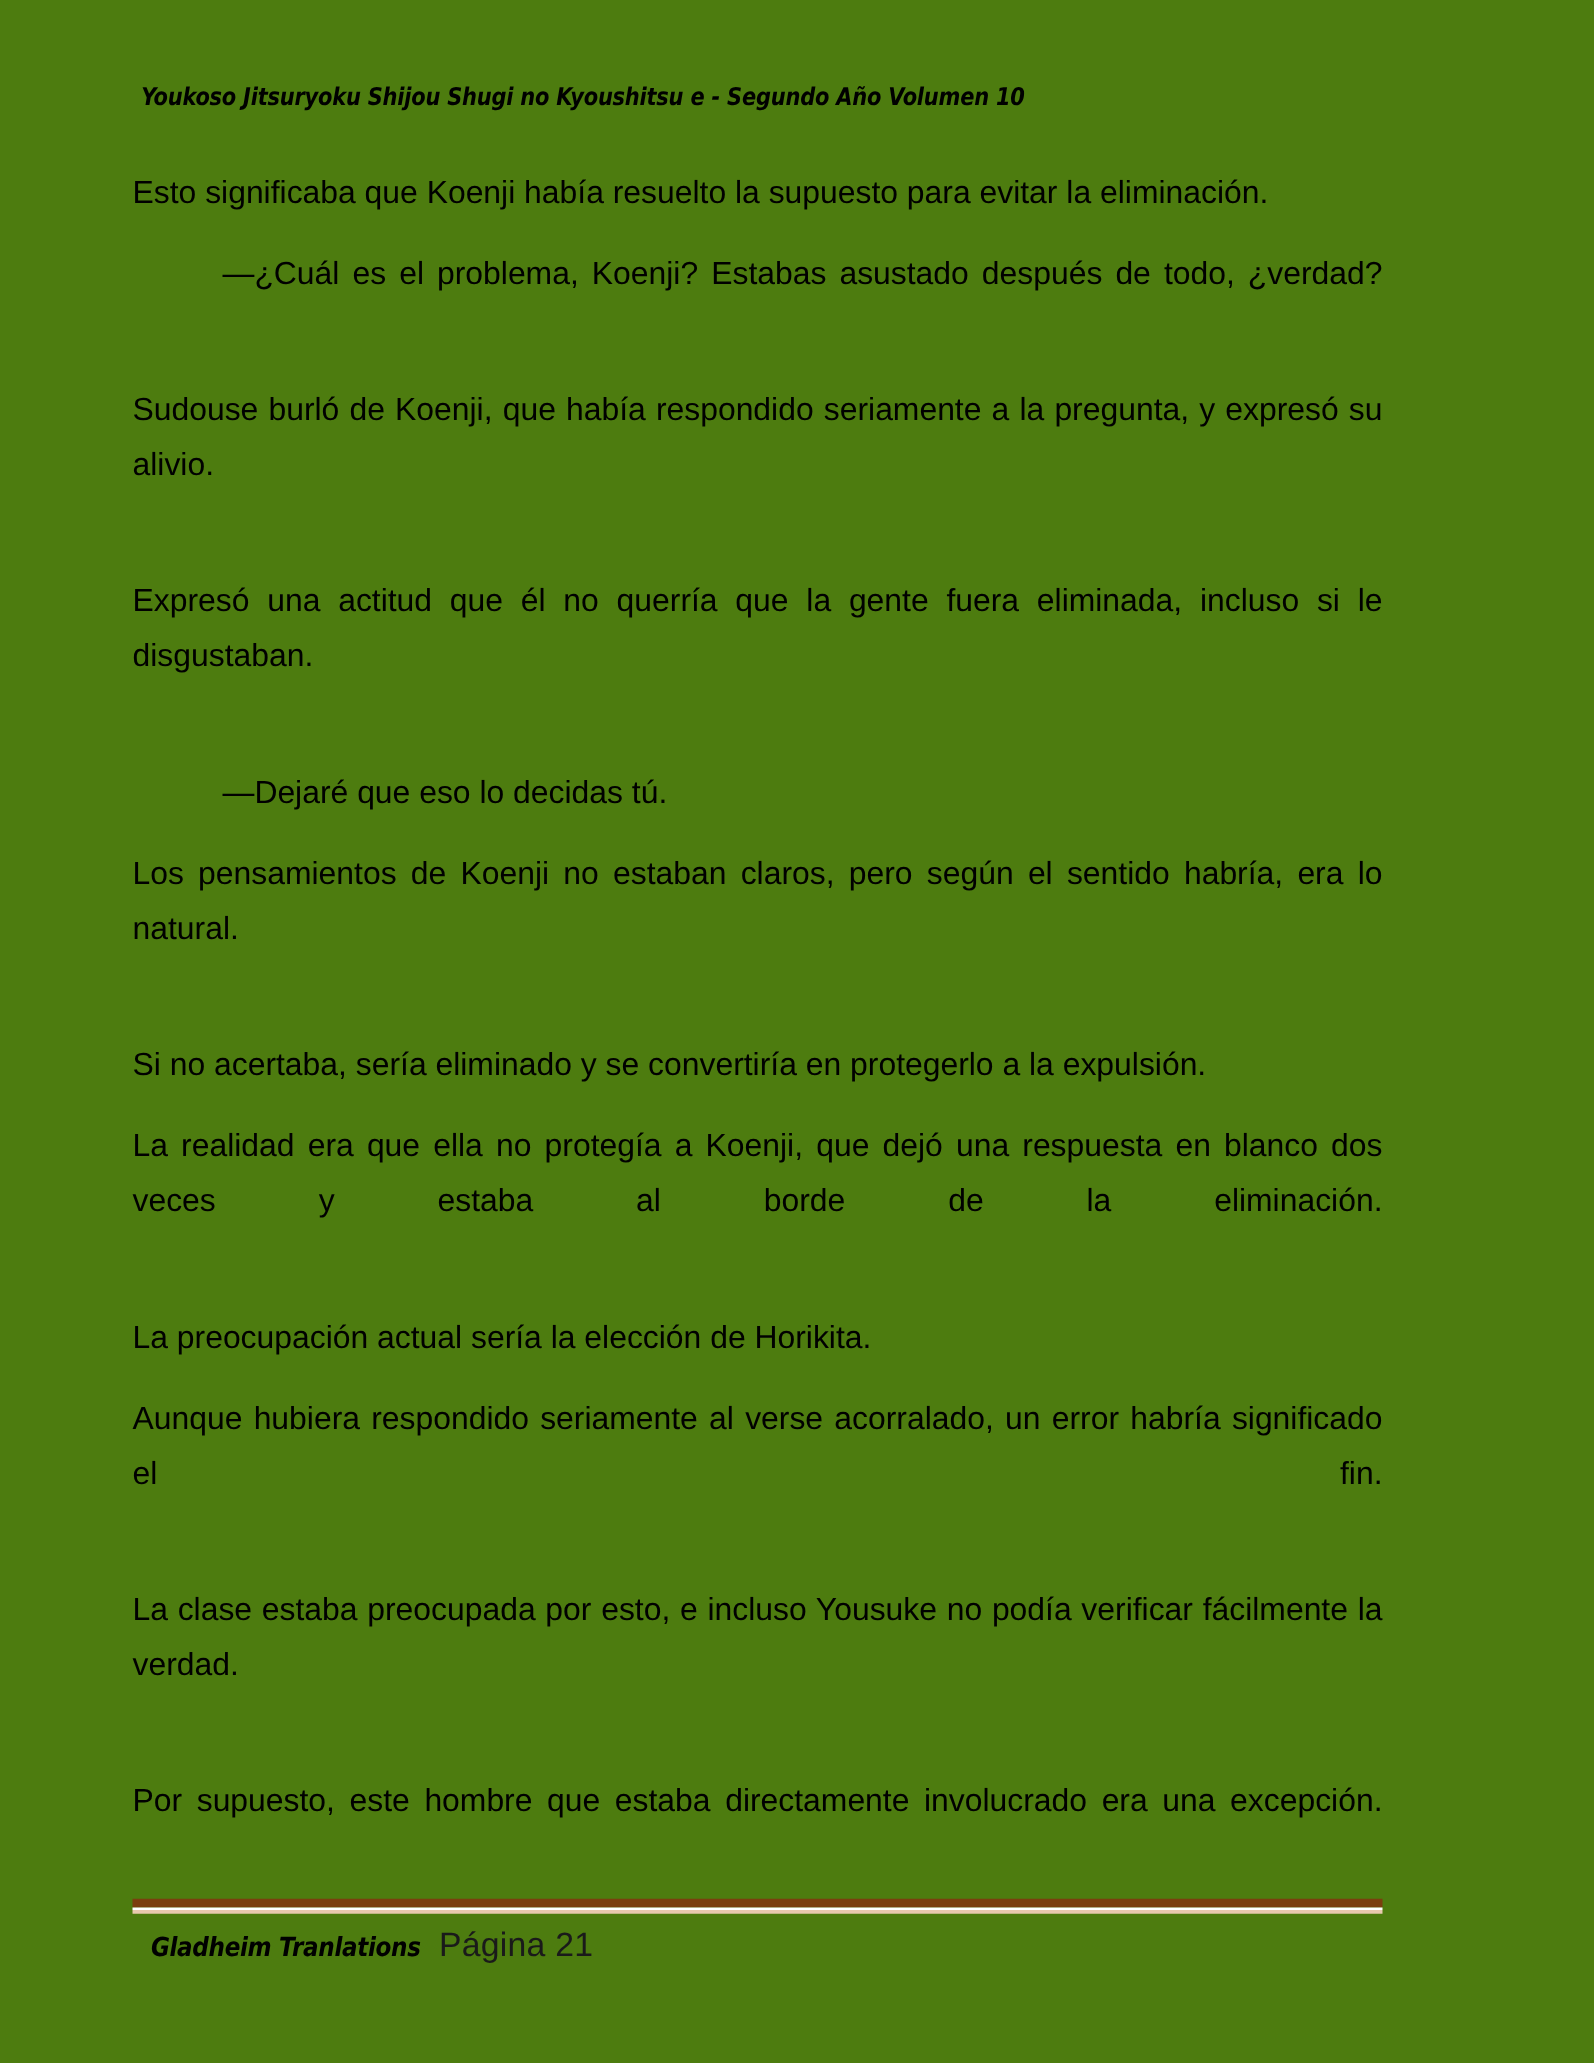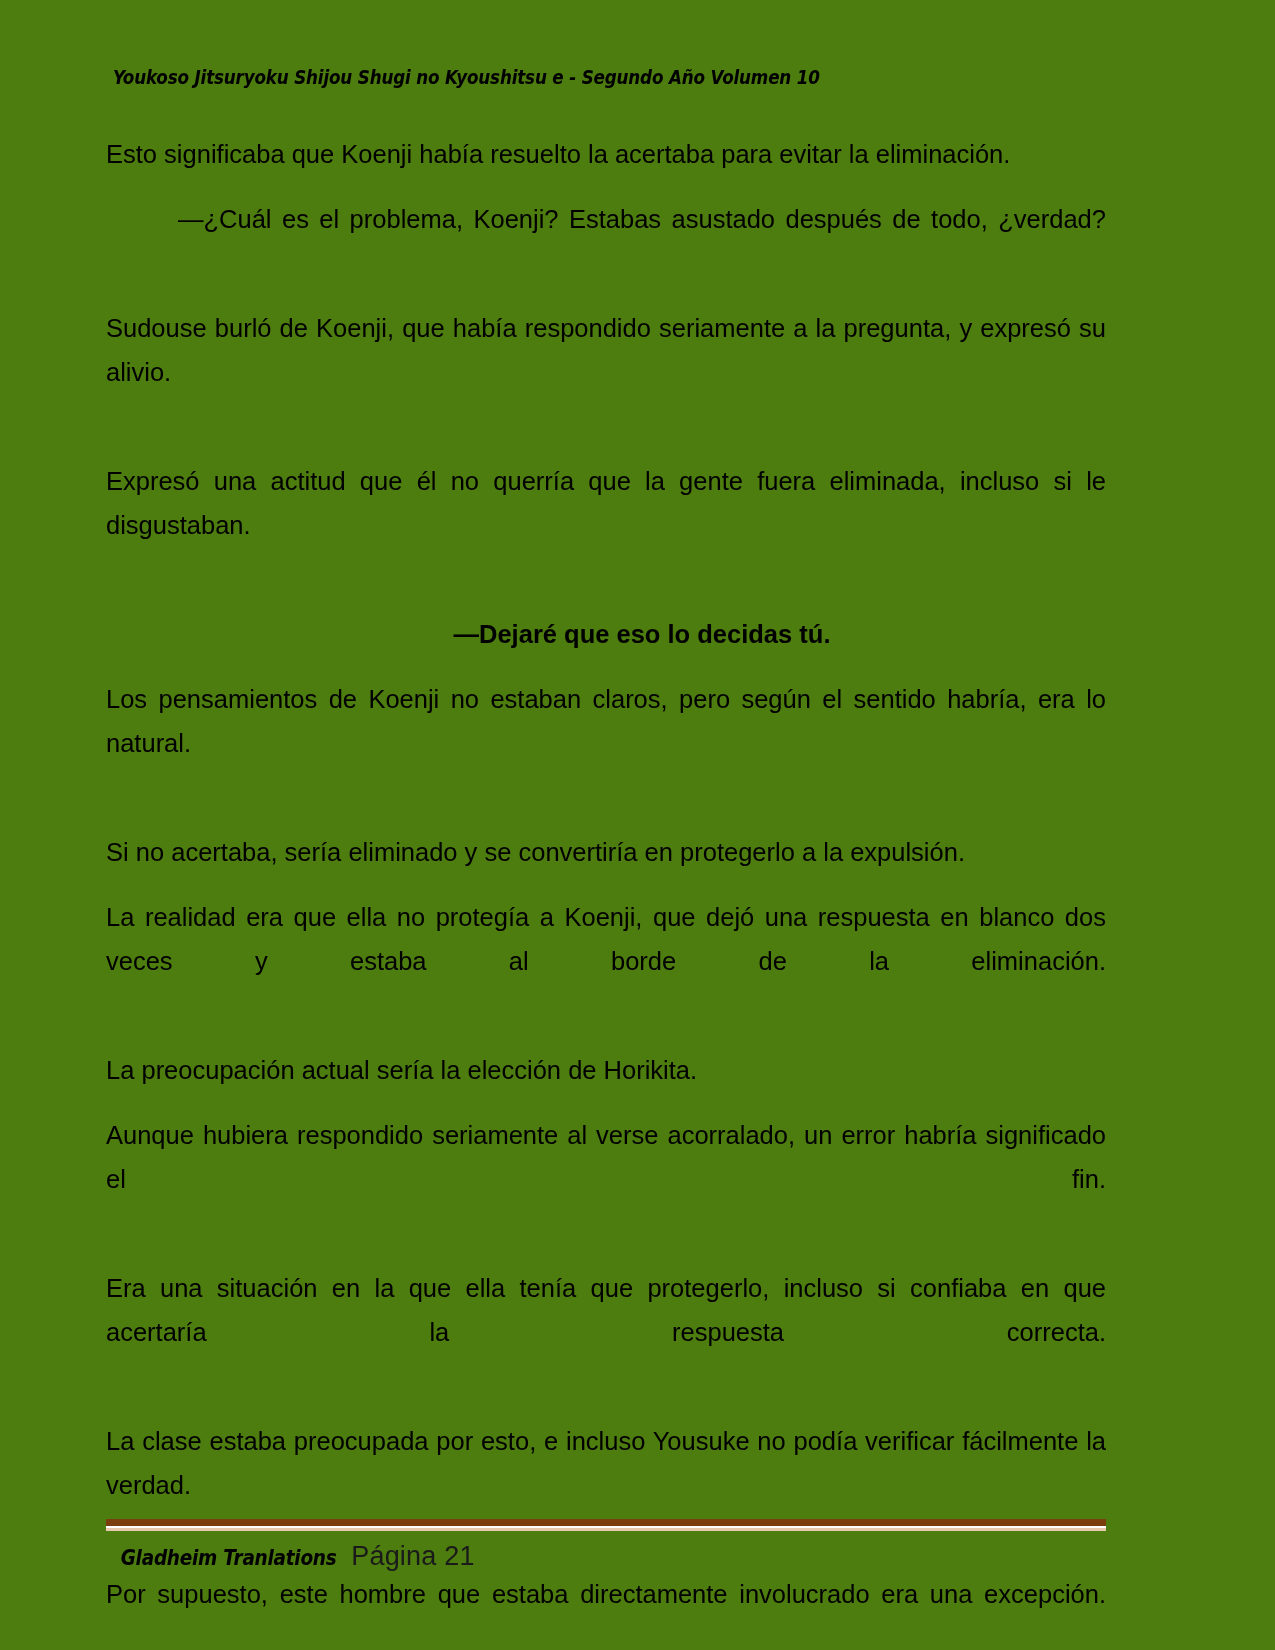--- a/index.html
+++ b/index.html
@@ -52,22 +52,21 @@
     text-align: justify;
     margin: 0 0 21px 0;
     hyphens: none;
     -webkit-hyphens: none;
   }
 
   .para:last-child { margin-bottom: 0; }
 
   .para.dialogue {
     text-indent: 72px;
-    text-align: center;
-    font-weight: bold;
+    text-align: left;
   }
 
   .para.dialogue-justified {
     text-indent: 72px;
     text-align: justify;
   }
 
   
   .para::after {
     content: "";
@@ -130,41 +129,40 @@
 </style>
 </head>
 <body>
 
 <div class="page">
 
   <div class="doc-header">Youkoso Jitsuryoku Shijou Shugi no Kyoushitsu e - Segundo Año Volumen 10</div>
 
   <div class="body-col">
 
-    <p class="para no-stretch">Esto significaba que Koenji había resuelto la acertaba para evitar la eliminación.</p>
+    <p class="para no-stretch">Esto significaba que Koenji había resuelto la supuesto para evitar la eliminación.</p>
 
     <p class="para dialogue-justified">—¿Cuál es el problema, Koenji? Estabas asustado después de todo, ¿verdad?</p>
 
     <p class="para">Sudouse burló de Koenji, que había respondido seriamente a la pregunta, y expresó su alivio.</p>
 
     <p class="para">Expresó una actitud que él no querría que la gente fuera eliminada, incluso si le disgustaban.</p>
 
     <p class="para dialogue no-stretch">—Dejaré que eso lo decidas tú.</p>
 
     <p class="para">Los pensamientos de Koenji no estaban claros, pero según el sentido habría, era lo natural.</p>
 
     <p class="para no-stretch">Si no acertaba, sería eliminado y se convertiría en protegerlo a la expulsión.</p>
 
     <p class="para">La realidad era que ella no protegía a Koenji, que dejó una respuesta en blanco dos veces y estaba al borde de la eliminación.</p>
 
     <p class="para no-stretch">La preocupación actual sería la elección de Horikita.</p>
 
     <p class="para">Aunque hubiera respondido seriamente al verse acorralado, un error habría significado el fin.</p>
 
-    <p class="para">Era una situación en la que ella tenía que protegerlo, incluso si confiaba en que acertaría la respuesta correcta.</p>
 
     <p class="para">La clase estaba preocupada por esto, e incluso Yousuke no podía verificar fácilmente la verdad.</p>
 
     <p class="para">Por supuesto, este hombre que estaba directamente involucrado era una excepción.</p>
 
   </div>
 
   <div class="footer">
     <div class="footer-rule-top"></div>
     <div class="footer-rule-gap"></div>

